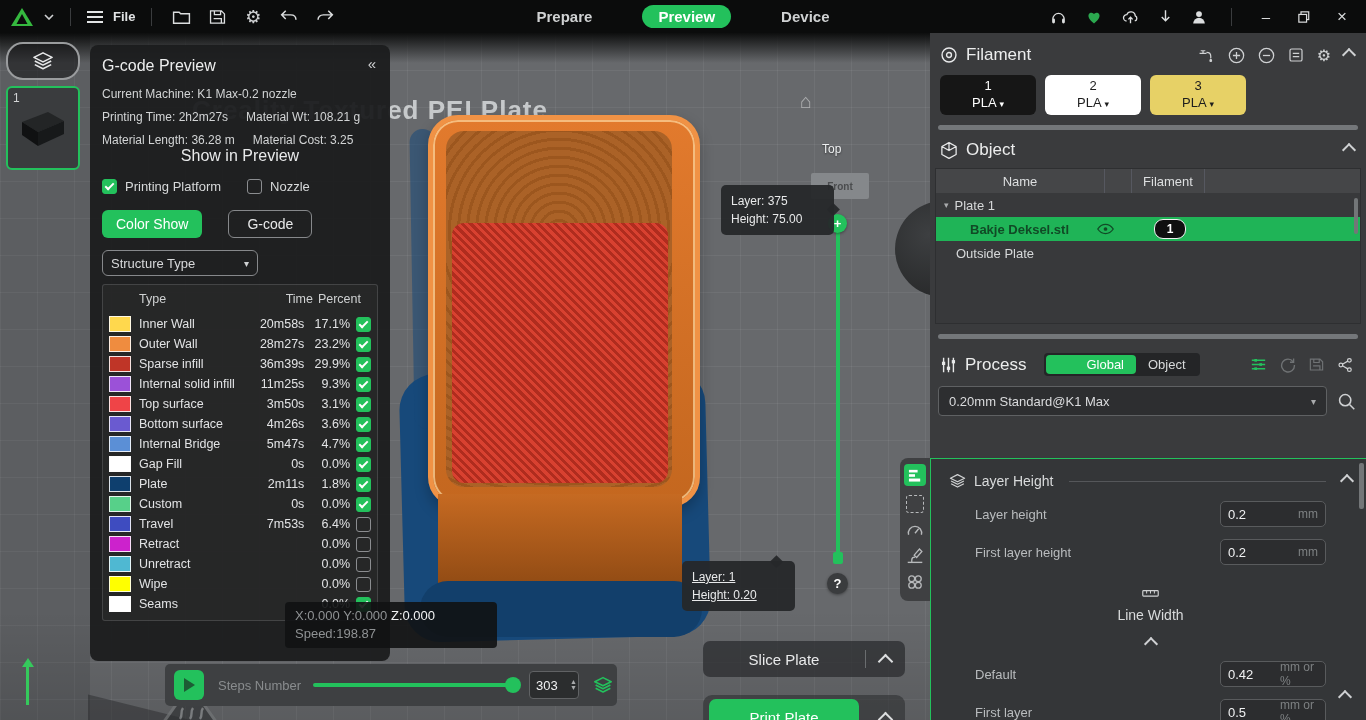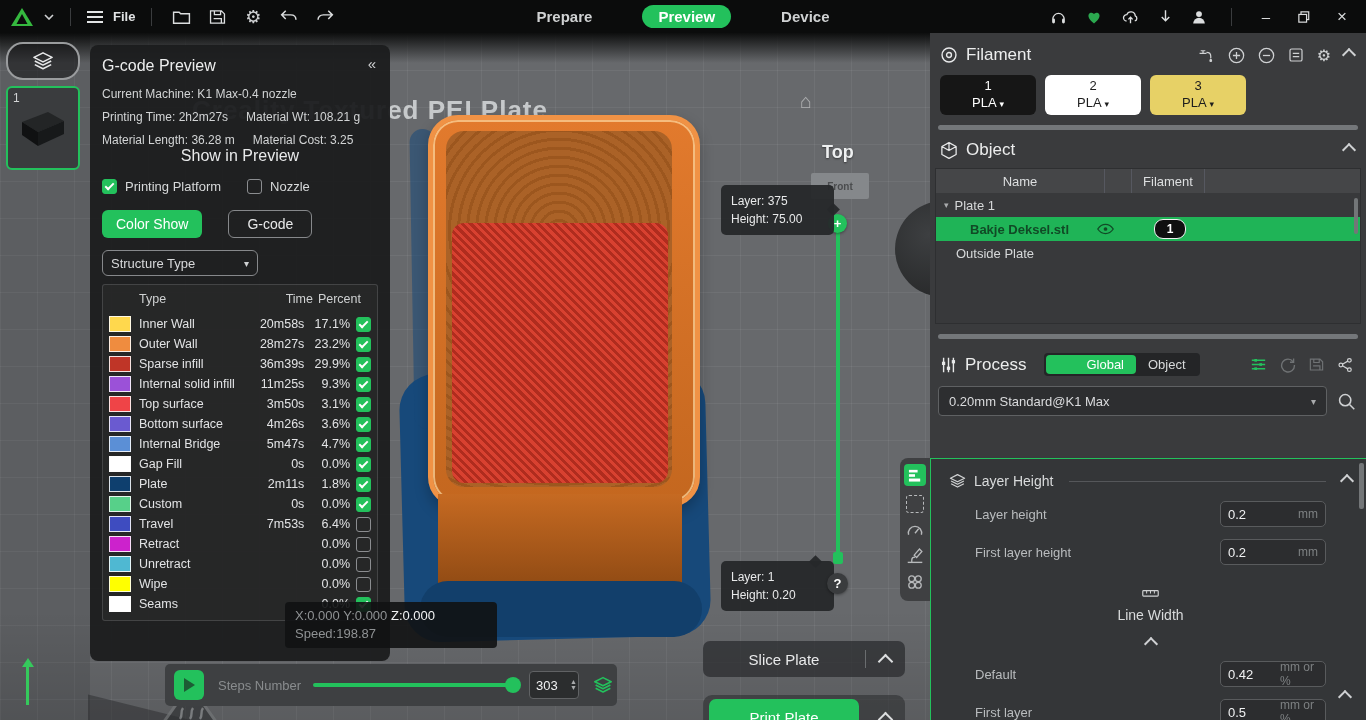--- a/index.html
+++ b/index.html
@@ -46,21 +46,21 @@
      background-image:repeating-radial-gradient(circle at 50% 28%,rgba(0,0,0,.07) 0 3px,rgba(255,255,255,.03) 3px 9px);}
   .infill{left:452px;top:190px;width:216px;height:260px;border-radius:12px;
      background:repeating-linear-gradient(45deg,#d84130 0 3px,#b02c1e 3px 6px);}
   .box-wall{left:438px;top:461px;width:244px;height:124px;border-radius:0 0 26px 26px;
      background:linear-gradient(180deg,#c66a22,#7e400f);}
   .base-blue{left:420px;top:548px;width:282px;height:56px;border-radius:28px;background:#123f6b;}
 
   
   .navsphere{left:895px;top:168px;width:96px;height:96px;border-radius:50%;
      background:radial-gradient(circle at 35% 35%,#3d3f41,#212223);}
-  .vc-top{left:822px;top:109px;font-size:18px;font-weight:bold;color:#eef0f1;text-shadow:0 1px 2px rgba(0,0,0,.5);}
+  .vc-top{left:822px;top:109px;font-size:12px;font-weight:normal;color:#eef0f1;text-shadow:0 1px 2px rgba(0,0,0,.5);}
   .vc-front{left:811px;top:140px;width:58px;height:26px;background:#85888b;border-radius:2px;
      display:flex;align-items:center;justify-content:center;font-size:10px;font-weight:bold;color:#4a4c4e;}
 
   
   .lslider{left:836px;top:190px;width:4px;height:337px;background:var(--accent);border-radius:2px;}
   .lhandle-top{left:828px;top:181px;width:19px;height:19px;border-radius:50%;background:var(--accent);
      display:flex;align-items:center;justify-content:center;color:#fff;font-size:13px;font-weight:bold;
      box-shadow:0 1px 3px rgba(0,0,0,.4);}
   .lhandle-bot{left:833px;top:519px;width:10px;height:12px;background:var(--accent);border-radius:2px;}
   .ltip{width:113px;height:50px;background:rgba(38,40,42,.95);border-radius:5px;padding:7px 10px;
@@ -300,21 +300,21 @@
     <div class="abs vc-front">Front</div>
 
     <div class="abs lslider"></div>
     <div class="abs lhandle-top">+</div>
     <div class="abs lhandle-bot"></div>
     <div class="abs ltip" style="left:721px;top:152px;">
       <div>Layer: 375</div>
       <div>Height: 75.00</div>
       <span class="arr"></span>
     </div>
-    <div class="abs ltip b" style="left:721px;top:528px;">
+    <div class="abs ltip b" style="left:682px;top:528px;text-decoration:underline;">
       <div>Layer: 1</div>
       <div>Height: 0.20</div>
       <span class="arr"></span>
     </div>
     <div class="abs help">?</div>
 
     <div class="abs actionbar" style="left:703px;top:608px;">
       <span class="slice-lbl">Slice Plate</span>
       <span class="vdiv"></span>
       <span class="chev-up"></span>
@@ -343,21 +343,21 @@
       <polygon points="14,34 40,24 56,33 30,44" fill="#232526"></polygon>
       <polygon points="14,34 30,44 30,58 14,47" fill="#101112"></polygon>
       <polygon points="30,44 56,33 56,46 30,58" fill="#17191a"></polygon>
     </svg>
   </div>
 
   <div class="abs gpanel">
     <div class="gp-title">G-code Preview</div>
     <span class="gp-col">«</span>
     <div class="gp-info" style="margin-top:12px;">
-        <span>Current Machine: K1 Max-0.4 nozzle</span>
+        <span>Current Machine: K1 Max-0.2 nozzle</span>
       </div>
     <div class="gp-info">
       <span>Printing Time: 2h2m27s</span>
       <span>Material Wt: 108.21 g</span>
     </div>
     <div class="gp-info">
       <span>Material Length: 36.28 m</span>
       <span>Material Cost: 3.25</span>
     </div>
 

